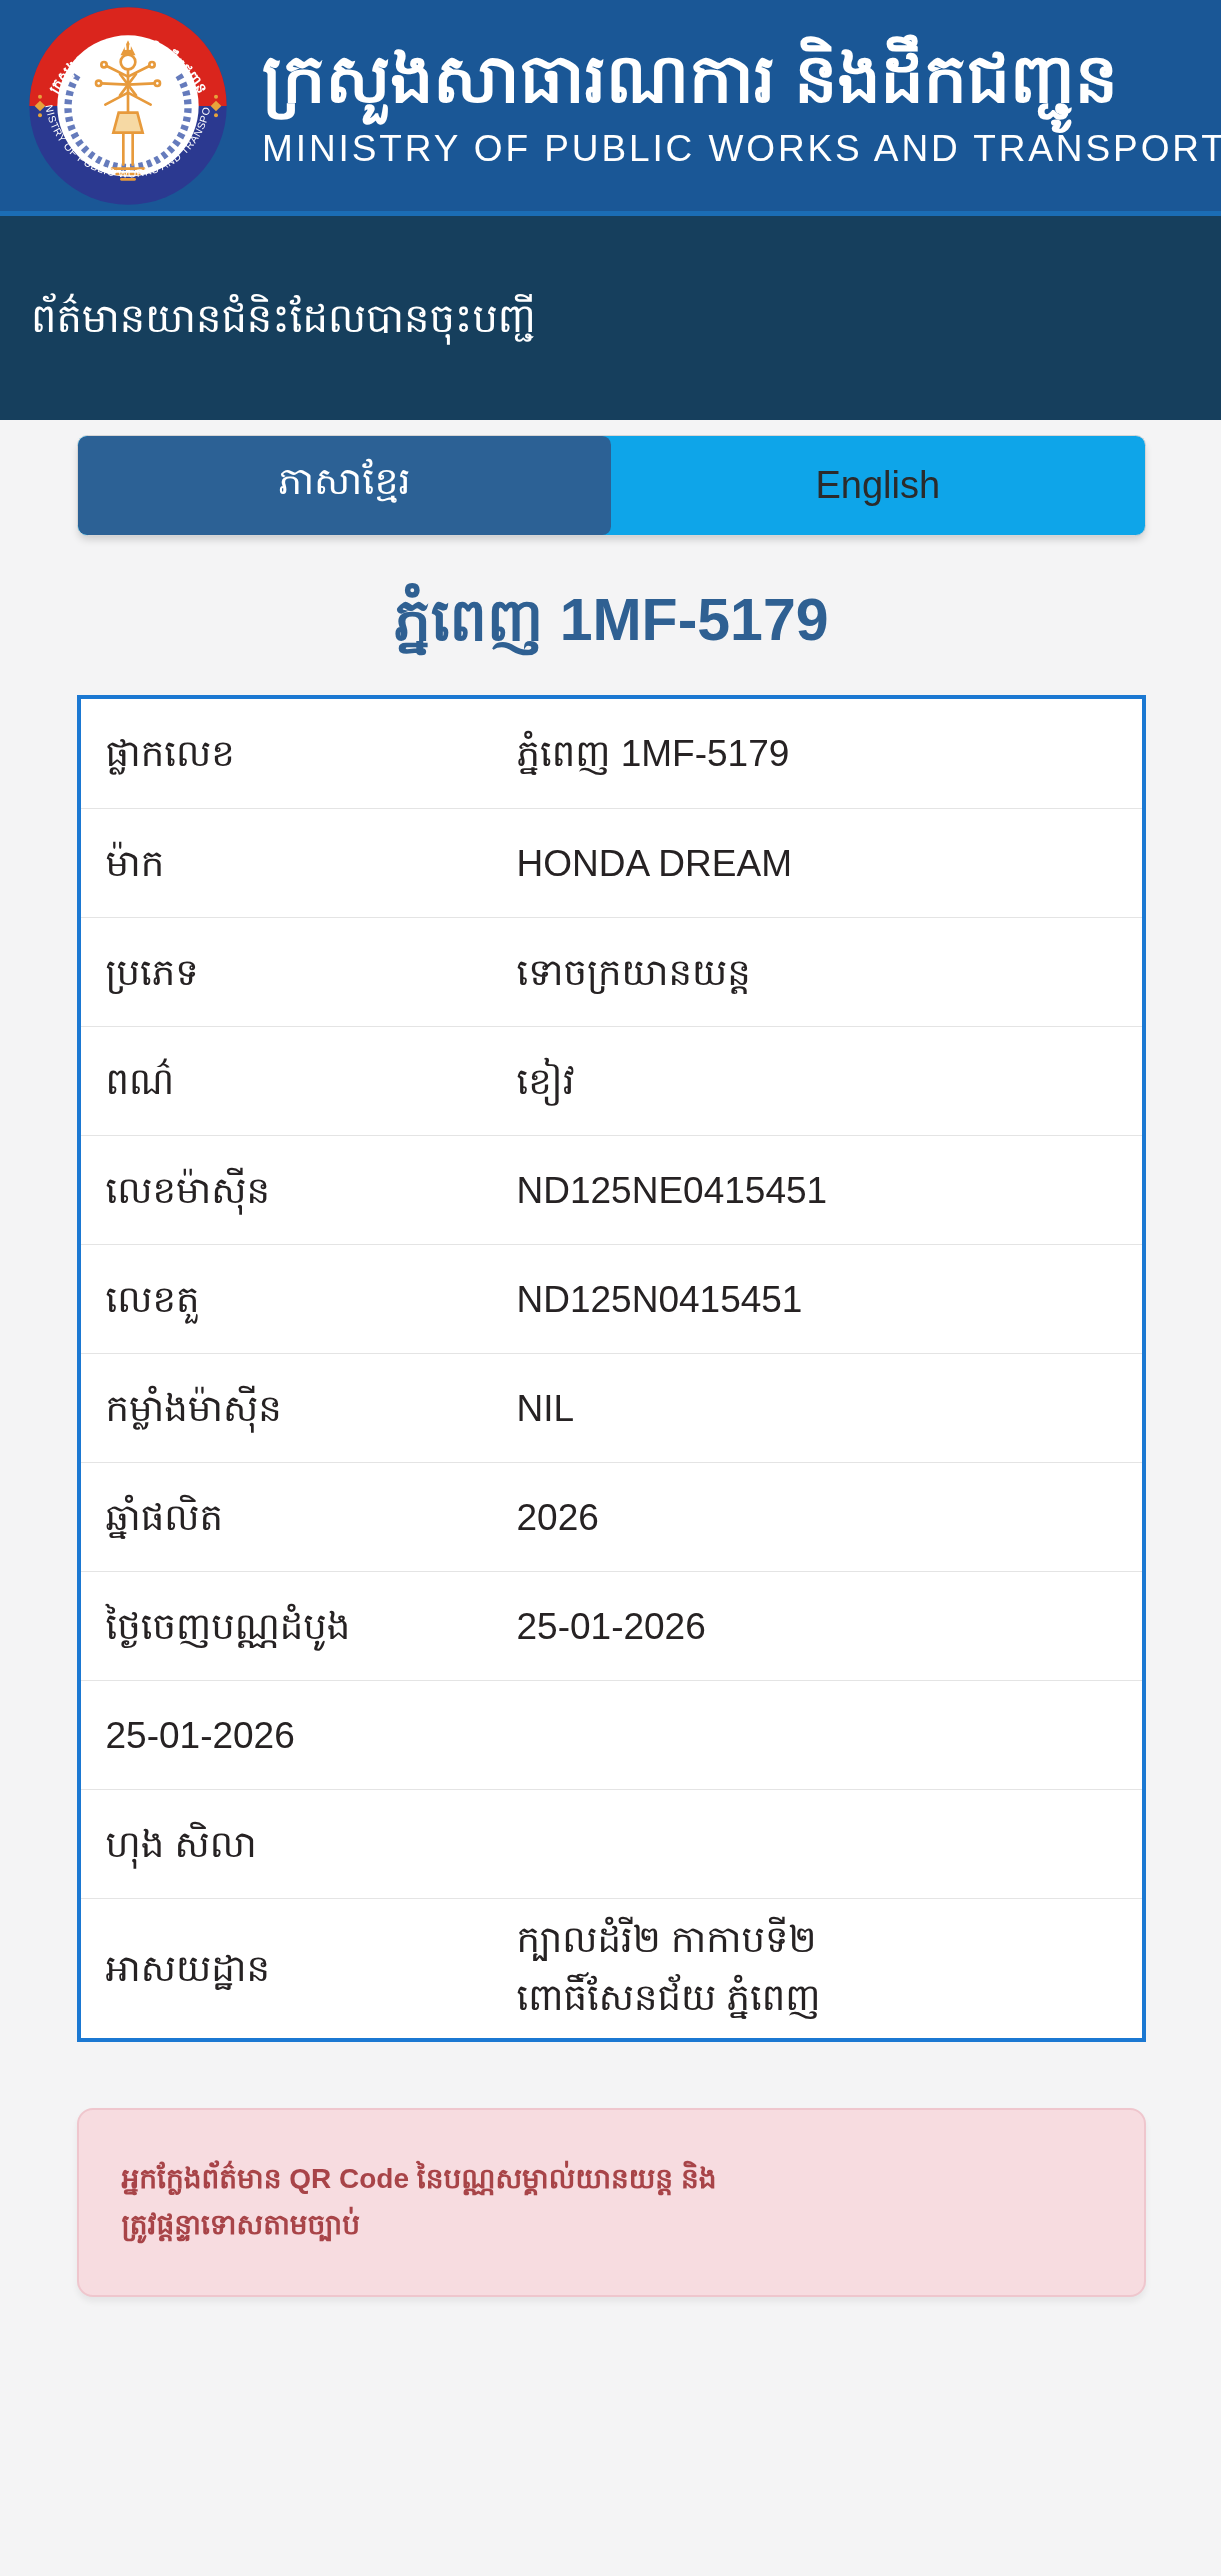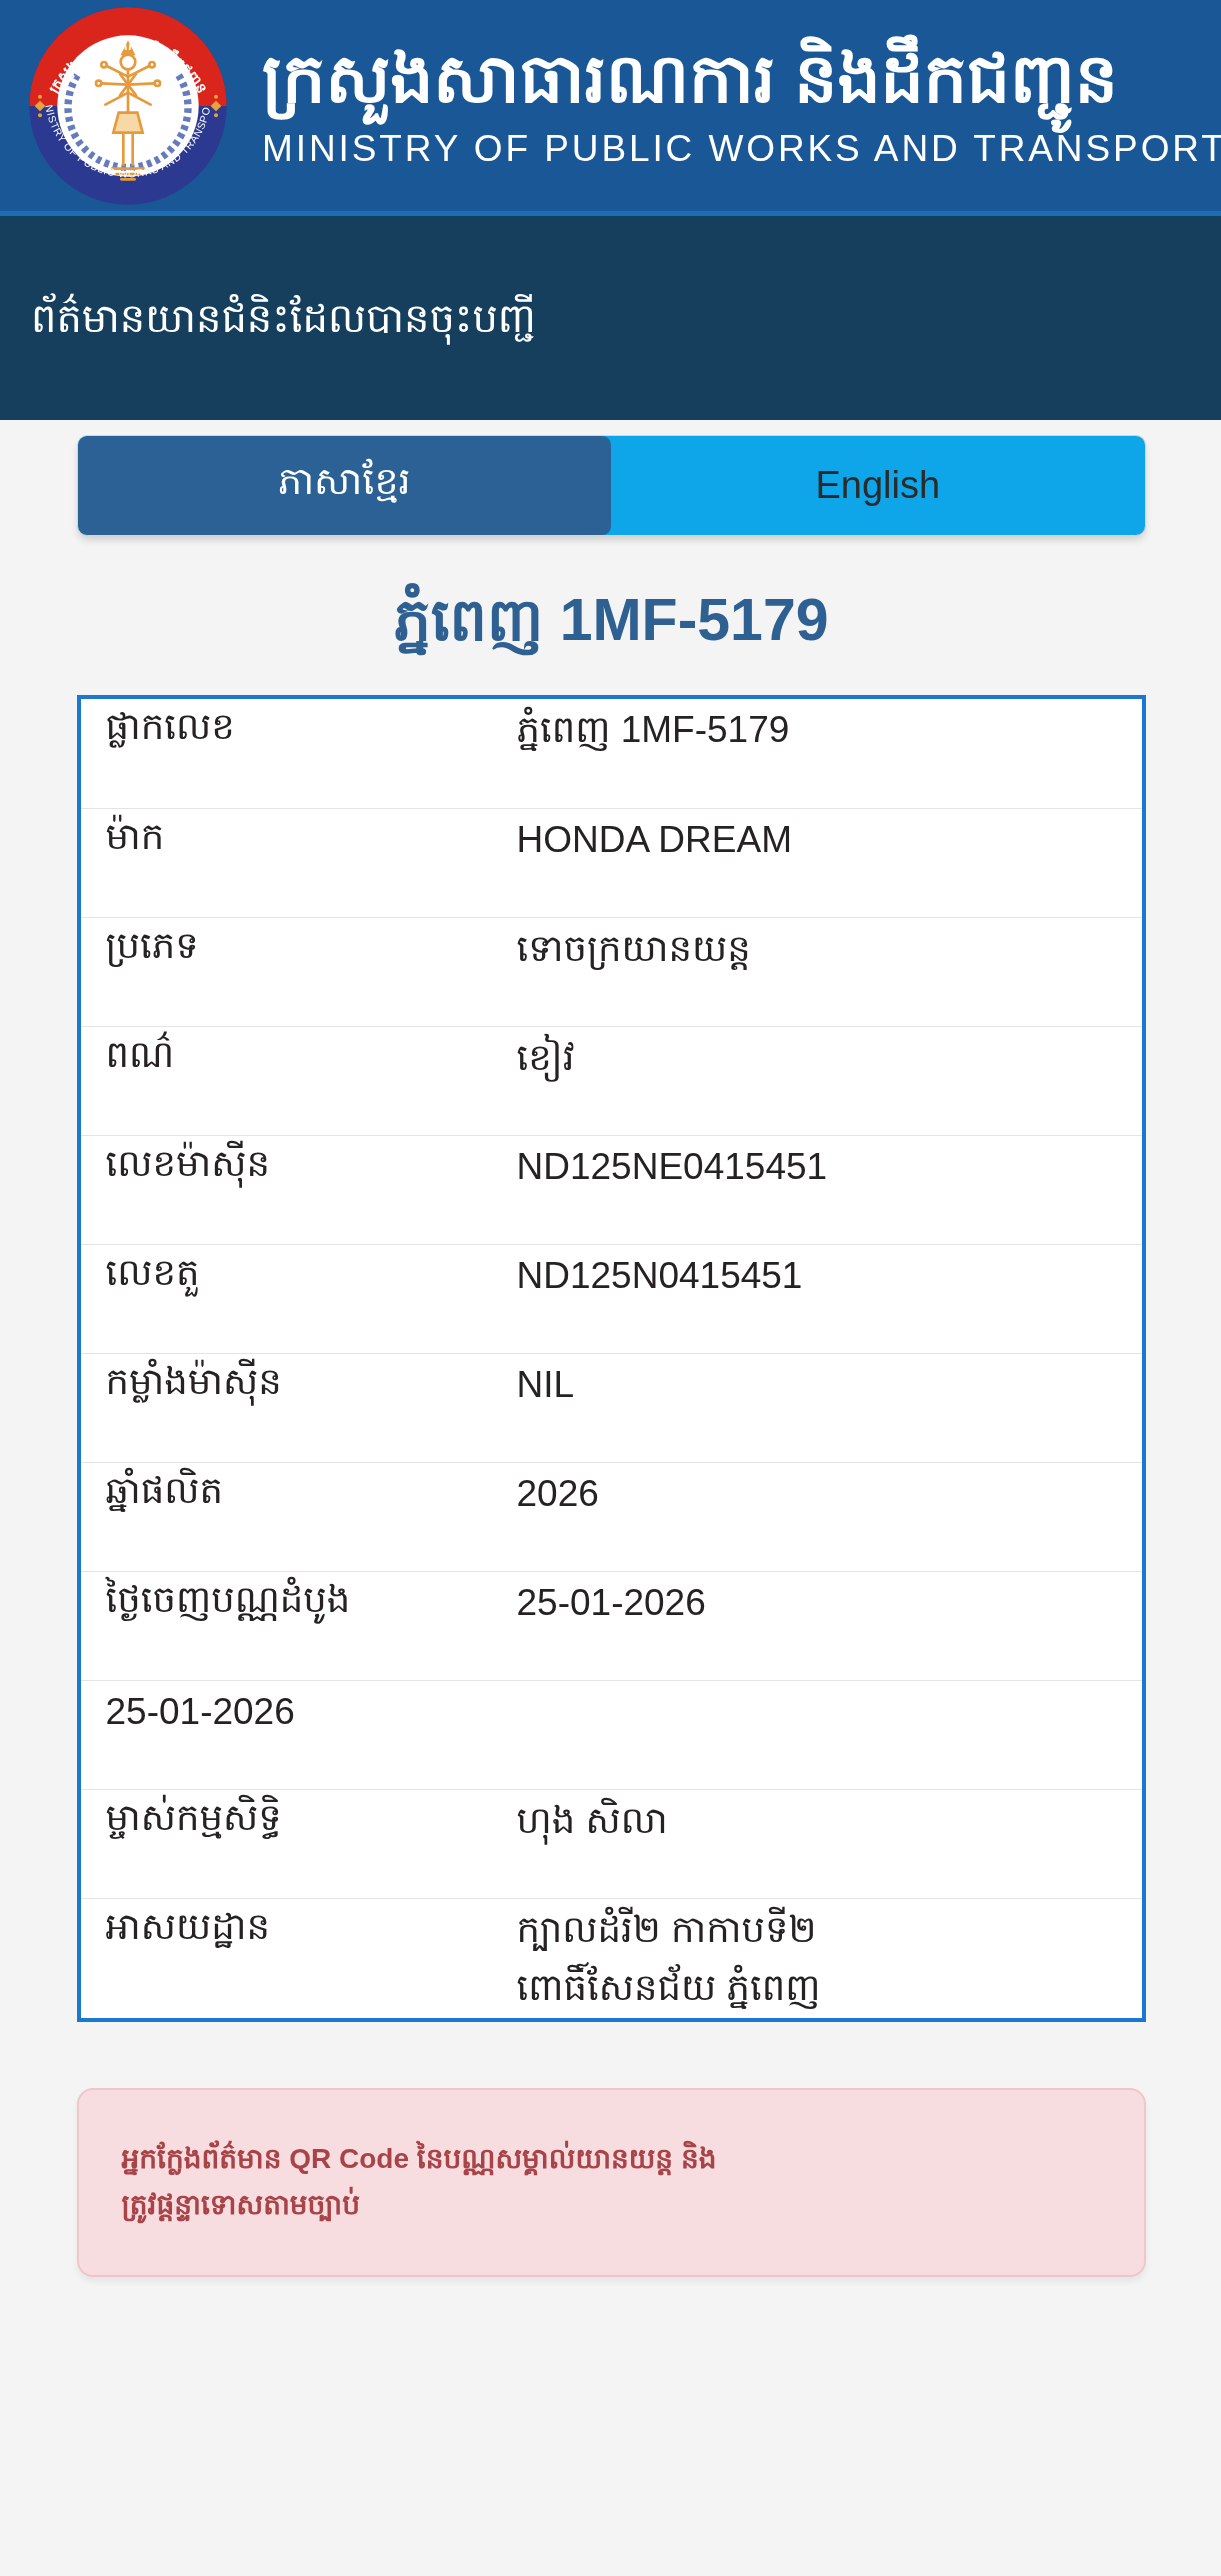--- a/index.html
+++ b/index.html
@@ -89,24 +89,24 @@
   
   .info-table {
     width: 1069px;
     margin: 0 auto;
     background: #ffffff;
     border: 4.4px solid #1b78d2;
     box-sizing: border-box;
   }
   .row {
     display: flex;
-    align-items: flex-start;
+    align-items: center;
     min-height: 109px;
     border-top: 1.5px solid #e4e4e4;
-    padding: 2px 25px;
+    padding: 12px 25px;
     box-sizing: border-box;
   }
   .row:first-child { border-top: none; }
   .row-label {
     width: 411px;
     flex-shrink: 0;
     font-size: 37px;
     line-height: 1.4;
   }
   .row-value {
@@ -233,21 +233,20 @@
     <div class="row-value">2026</div>
   </div>
   <div class="row">
     <div class="row-label">ថ្ងៃចេញបណ្ណដំបូង</div>
     <div class="row-value">25-01-2026</div>
   </div>
   <div class="row">
     <div class="row-value">25-01-2026</div>
   </div>
   <div class="row">
-    <div class="row-label">ម្ចាស់កម្មសិទ្ធិ</div>
     <div class="row-value">ហុង សិលា</div>
   </div>
   <div class="row">
     <div class="row-label">អាសយដ្ឋាន</div>
     <div class="row-value">ក្បាលដំរី២ កាកាបទី២
 ពោធិ៍សែនជ័យ ភ្នំពេញ</div>
   </div>
 </div>
 
 <div class="notice">អ្នកក្លែងព័ត៌មាន QR Code នៃបណ្ណសម្គាល់យានយន្ត និង

